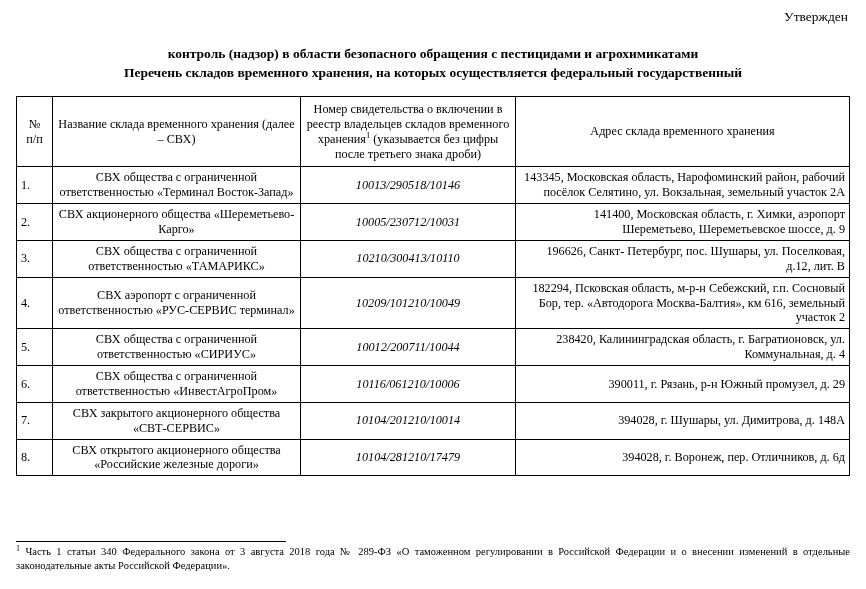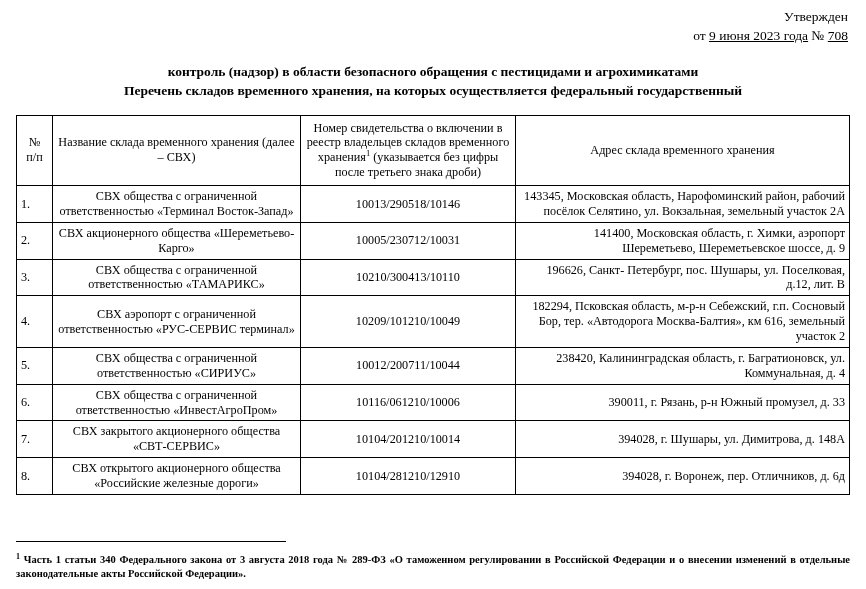--- a/index.html
+++ b/index.html
@@ -68,20 +68,21 @@
   td.num {
     text-align: left;
     padding-left: 5px;
     vertical-align: middle;
   }
   td.name {
     text-align: center;
   }
   td.cert {
     text-align: center;
+    font-style: italic;
   }
   td.addr {
     text-align: right;
     padding-left: 7px;
   }
   .sup {
     font-size: 8.5px;
     vertical-align: super;
     line-height: 0;
   }
@@ -90,40 +91,38 @@
     left: 16px;
     bottom: 47px;
     width: 270px;
     border-top: 1px solid #000000;
     height: 0;
   }
   .footnote {
     position: absolute;
     left: 16px;
     right: 16px;
-    bottom: 8px;
+    bottom: 16px;
     font-size: 10.5px;
     line-height: 1.35;
     text-align: justify;
-    font-weight: bold;
   }
   .footnote .fn-mark {
     font-size: 8px;
     vertical-align: super;
     line-height: 0;
   }
 </style>
 </head>
 <body>
 
 <div class="page">
 
   <div class="approval">
     <div class="line1">Утвержден</div>
-    <div class="line3"><span>от </span><span class="underline">9 июня 2023 года</span><span> № </span><span class="underline">708</span></div>
   </div>
 
   <div class="doc-title">
     <div>контроль (надзор) в области безопасного обращения с пестицидами и агрохимикатами</div>
     <div>Перечень складов временного хранения, на которых осуществляется федеральный государственный</div>
   </div>
 
   <table class="reg">
     <colgroup>
       <col class="c-num">
@@ -170,32 +169,32 @@
       <tr>
         <td class="num">5.</td>
         <td class="name">СВХ общества с ограниченной ответственностью «СИРИУС»</td>
         <td class="cert">10012/200711/10044</td>
         <td class="addr">238420, Калининградская область, г. Багратионовск, ул. Коммунальная, д. 4</td>
       </tr>
       <tr>
         <td class="num">6.</td>
         <td class="name">СВХ общества с ограниченной ответственностью «ИнвестАгроПром»</td>
         <td class="cert">10116/061210/10006</td>
-        <td class="addr">390011, г. Рязань, р-н Южный промузел, д. 33</td>
+        <td class="addr">390011, г. Рязань, р-н Южный промузел, д. 29</td>
       </tr>
       <tr>
         <td class="num">7.</td>
         <td class="name">СВХ закрытого акционерного общества «СВТ-СЕРВИС»</td>
         <td class="cert">10104/201210/10014</td>
         <td class="addr">394028, г. Шушары, ул. Димитрова, д. 148А</td>
       </tr>
       <tr>
         <td class="num">8.</td>
         <td class="name">СВХ открытого акционерного общества «Российские железные дороги»</td>
-        <td class="cert">10104/281210/12910</td>
+        <td class="cert">10104/281210/17479</td>
         <td class="addr">394028, г. Воронеж, пер. Отличников, д. 6д</td>
       </tr>
     </tbody>
   </table>
 
   <div class="footnote-sep"></div>
   <div class="footnote"><span class="fn-mark">1</span><span> Часть 1 статьи 340 Федерального закона от 3 августа 2018 года № 289-ФЗ «О таможенном регулировании в Российской Федерации и о внесении изменений в отдельные законодательные акты Российской Федерации».</span></div>
 
 </div>
 

